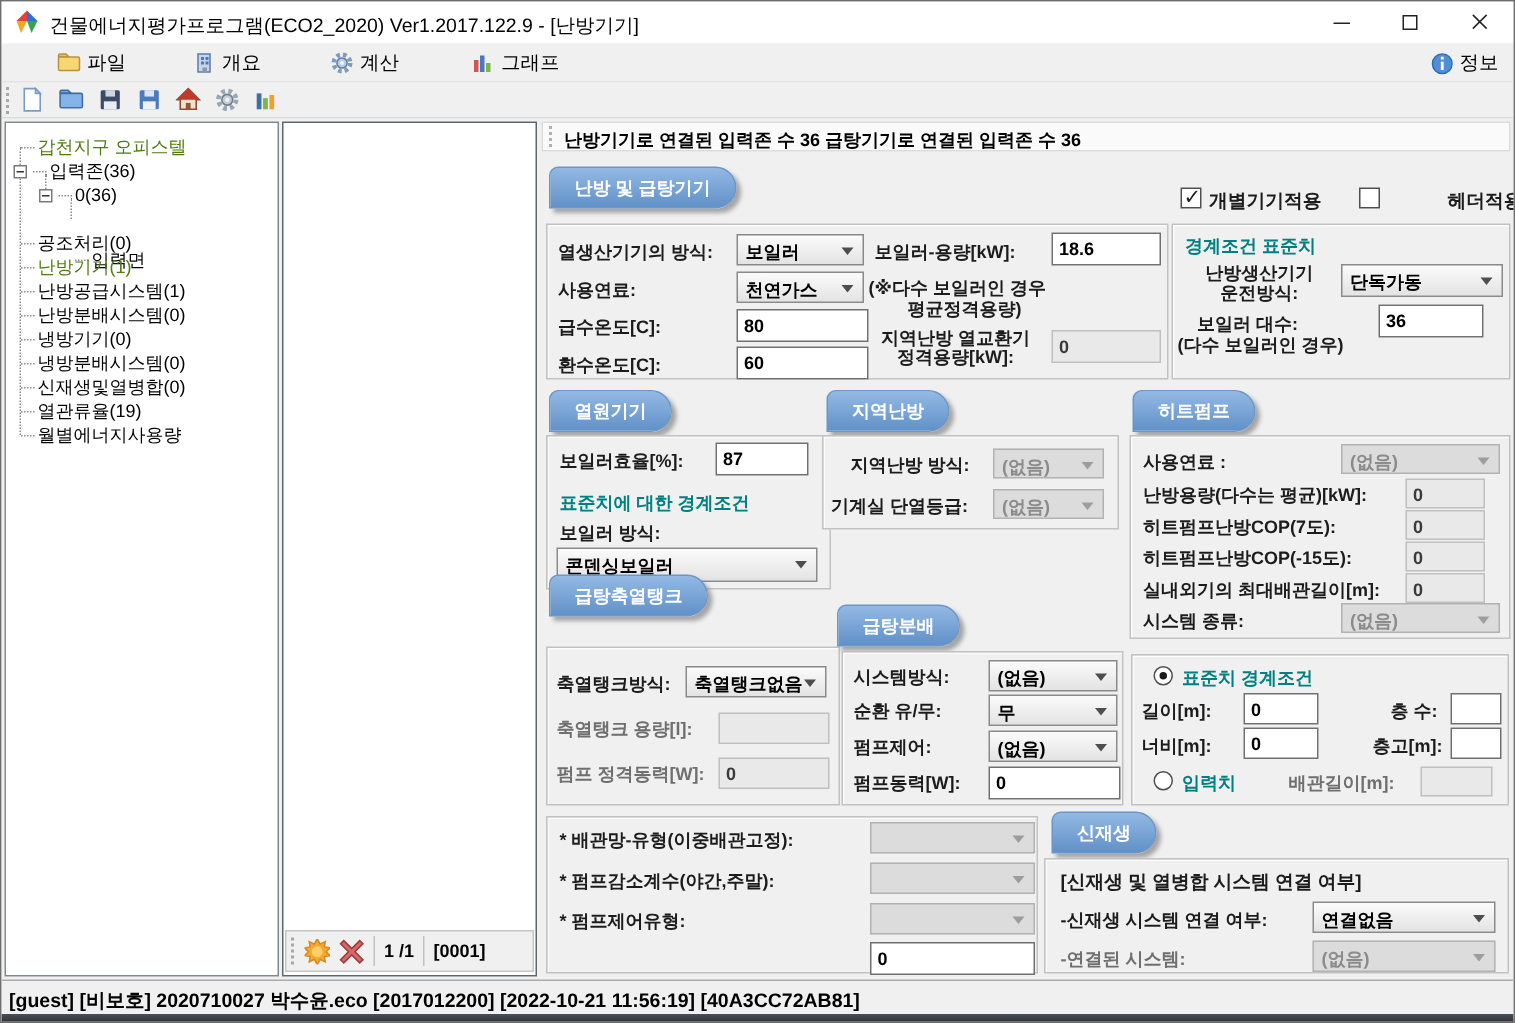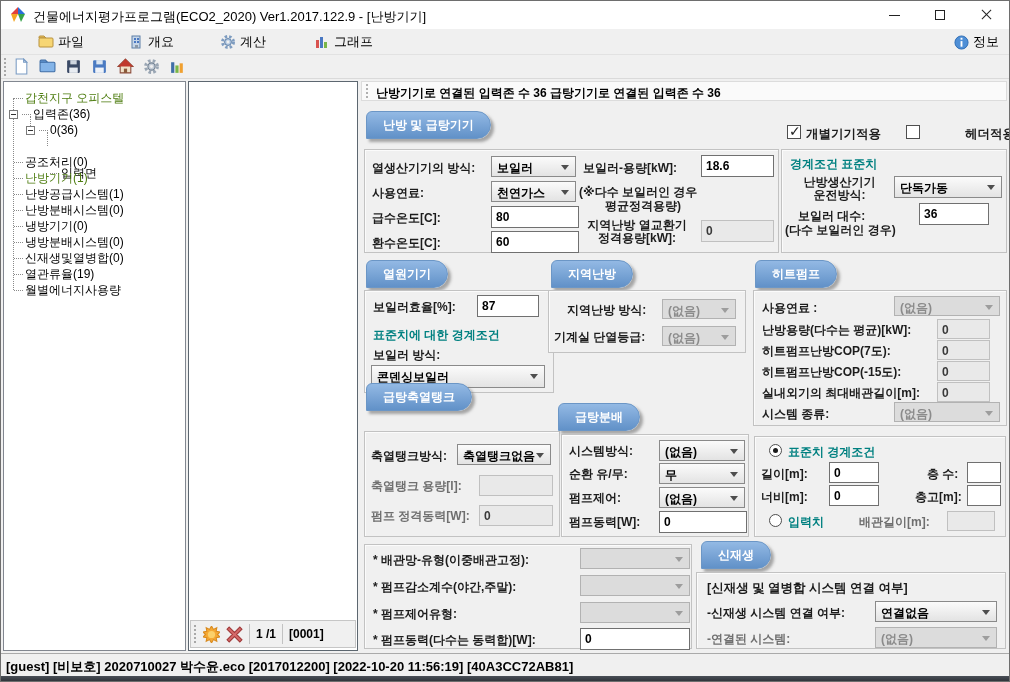--- a/index.html
+++ b/index.html
@@ -376,32 +376,31 @@
         <div class="inp dis" style="left:192px; top:74px; width:48px; height:20px;"></div>
       </div>
 
       <div class="gbox" style="left:3px; top:465px; width:328px; height:105px;">
         <span class="lbl" style="left:8px; top:7px;">* 배관망-유형(이중배관고정):</span>
         <div class="sel dis" style="left:215px; top:3px; width:110px; height:21px;"></div>
         <span class="lbl" style="left:8px; top:34px;">* 펌프감소계수(야간,주말):</span>
         <div class="sel dis" style="left:215px; top:30px; width:110px; height:21px;"></div>
         <span class="lbl" style="left:8px; top:61px;">* 펌프제어유형:</span>
         <div class="sel dis" style="left:215px; top:57px; width:110px; height:21px;"></div>
-        <span class="lbl" style="left:8px; top:87px;">* 펌프동력(다수는 동력합)[W]:</span>
         <div class="inp" style="left:215px; top:83px; width:110px; height:22px;">0</div>
       </div>
 
       <div class="tab" style="left:340px; top:462px;">신재생</div>
       <div class="gbox" style="left:335px; top:493px; width:310px; height:77px;">
         <span class="lbl" style="left:10px; top:7px; font-size:12.5px;">[신재생 및 열병합 시스템 연결 여부]</span>
         <span class="lbl" style="left:10px; top:32px;">-신재생 시스템 연결 여부:</span>
         <div class="sel" style="left:178px; top:28px; width:122px; height:21px;">연결없음</div>
         <span class="lbl gray" style="left:10px; top:58px;">-연결된 시스템:</span>
         <div class="sel dis" style="left:178px; top:54px; width:122px; height:21px;">(없음)</div>
       </div>
     </div>
   </div>
 
   <div class="statusbar">
-    <span>[guest] [비보호] 2020710027 박수윤.eco [2017012200] [2022-10-20 11:56:19] [40A3CC72AB81]</span>
+    <span>[guest] [비보호] 2020710027 박수윤.eco [2017012200] [2022-10-21 11:56:19] [40A3CC72AB81]</span>
   </div>
   <div class="taskbar-strip"></div>
 </div>
 
 </body></html>

